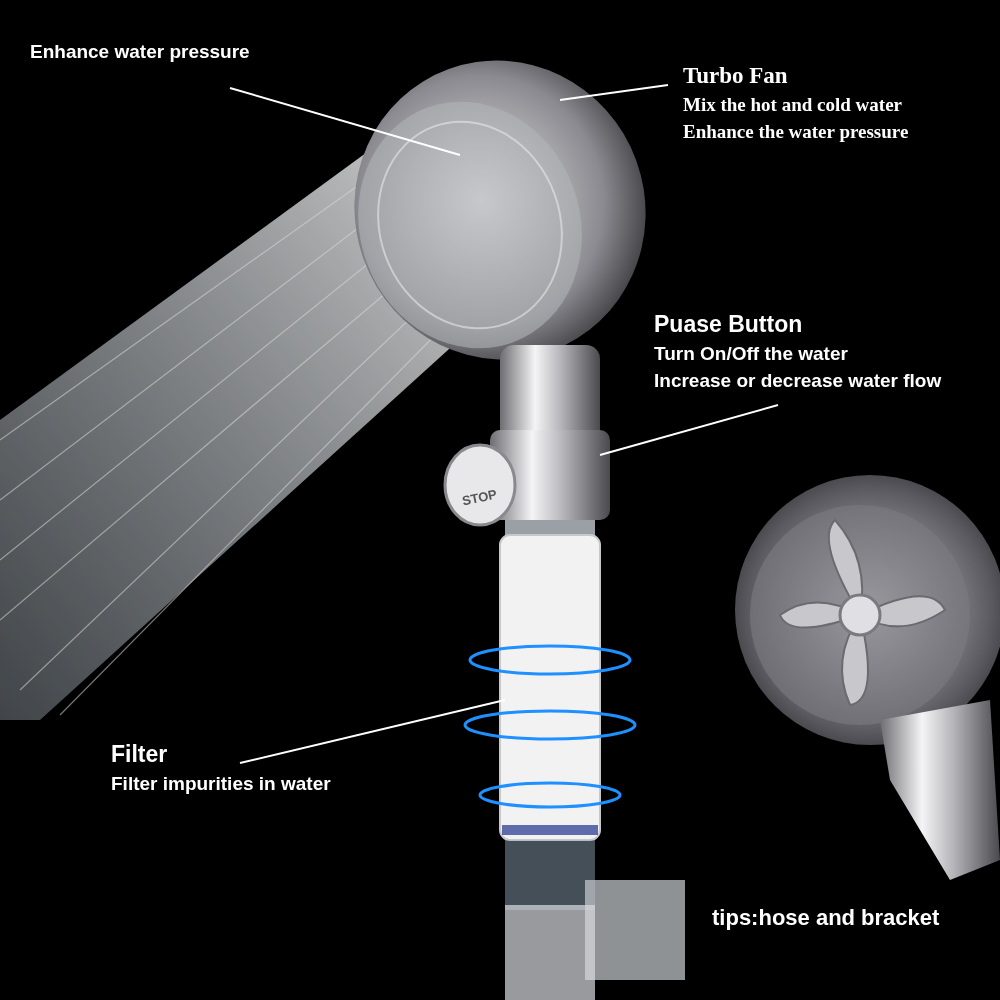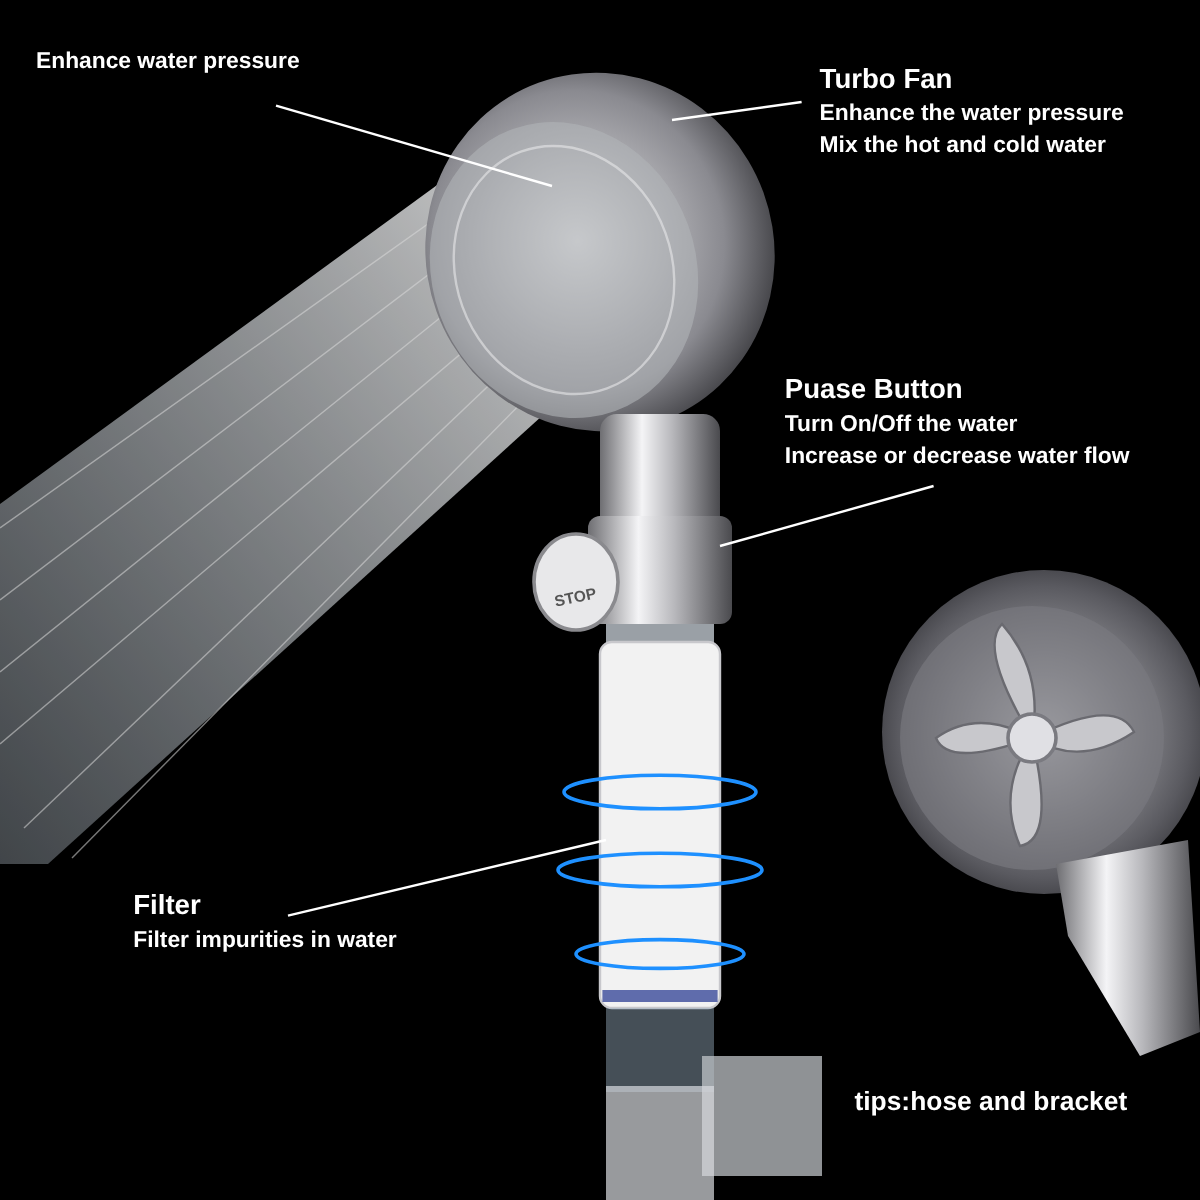--- a/index.html
+++ b/index.html
@@ -100,24 +100,24 @@
       <line x1="668" y1="85" x2="560" y2="100"></line>
       <line x1="778" y1="405" x2="600" y2="455"></line>
       <line x1="240" y1="763" x2="505" y2="700"></line>
     </g>
   </svg>
 
   <div class="label" style="left:30px; top:34px;">
     <span class="sub">Enhance water pressure</span>
   </div>
 
-  <div class="label" style="left:683px; top:54px;">
+  <div class="label" style="left:683px; top:64px;font-family:Liberation Serif, serif;">
     <span class="title">Turbo Fan</span>
+    <span class="sub">Mix the hot and cold water</span>
     <span class="sub">Enhance the water pressure</span>
-    <span class="sub">Mix the hot and cold water</span>
   </div>
 
   <div class="label" style="left:111px; top:743px;">
     <span class="title">Filter</span>
     <span class="sub">Filter impurities in water</span>
   </div>
 
   <div class="label" style="left:654px; top:313px;">
     <span class="title">Puase Button</span>
     <span class="sub">Turn On/Off the water</span>

